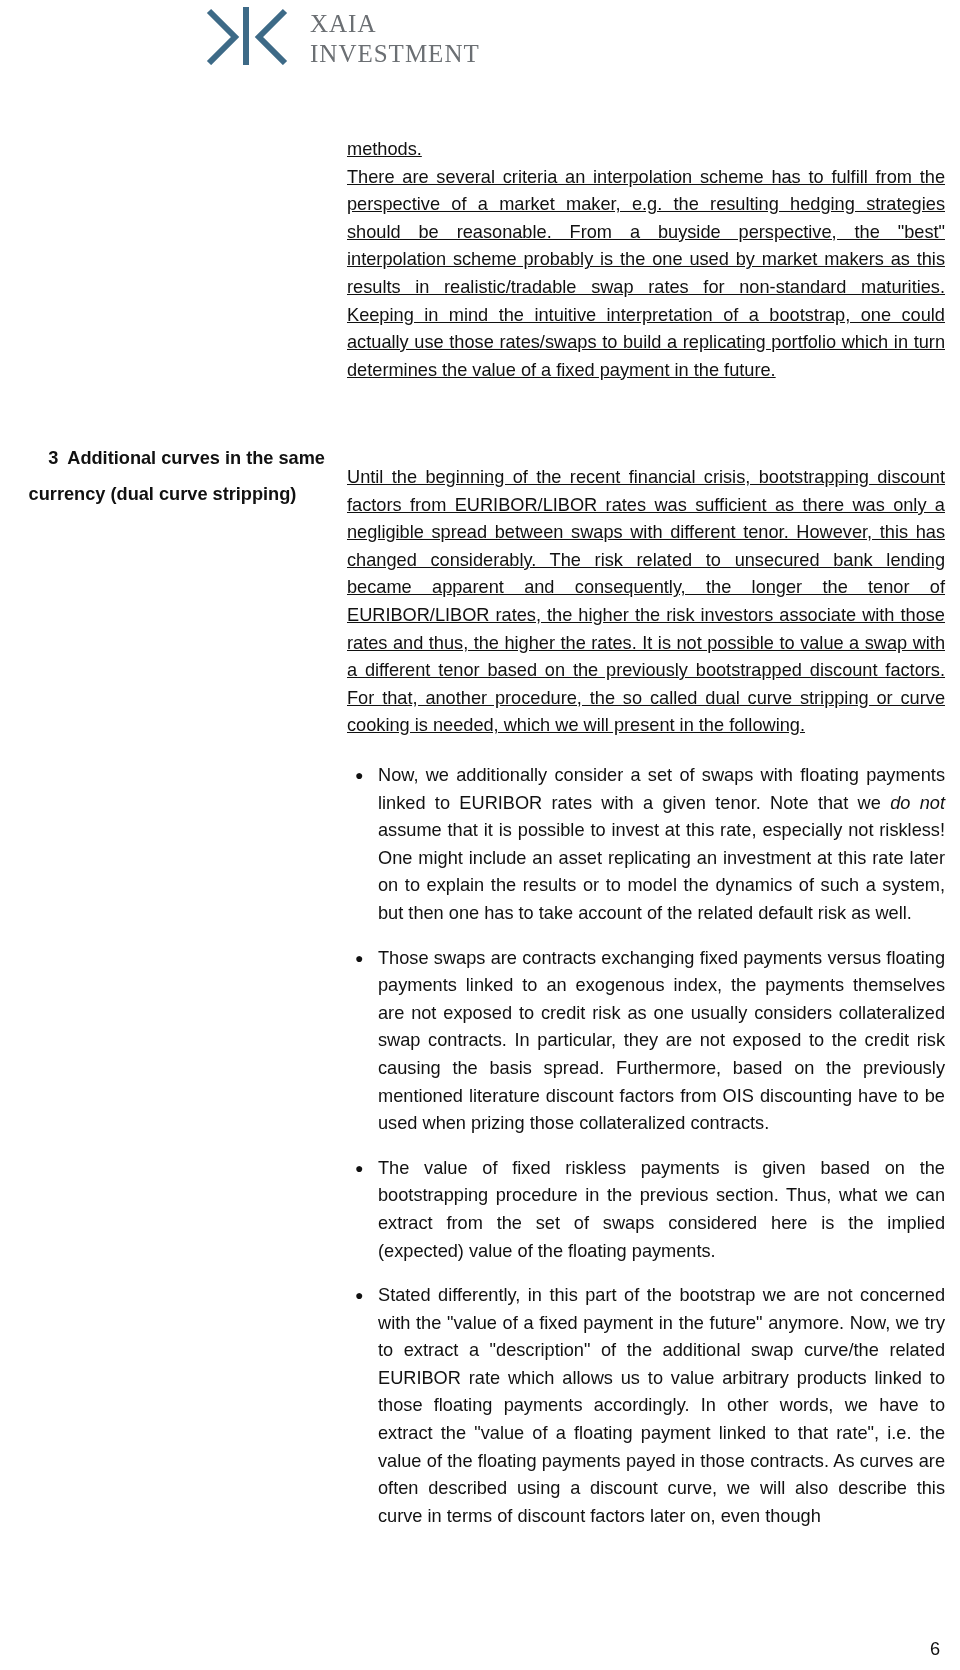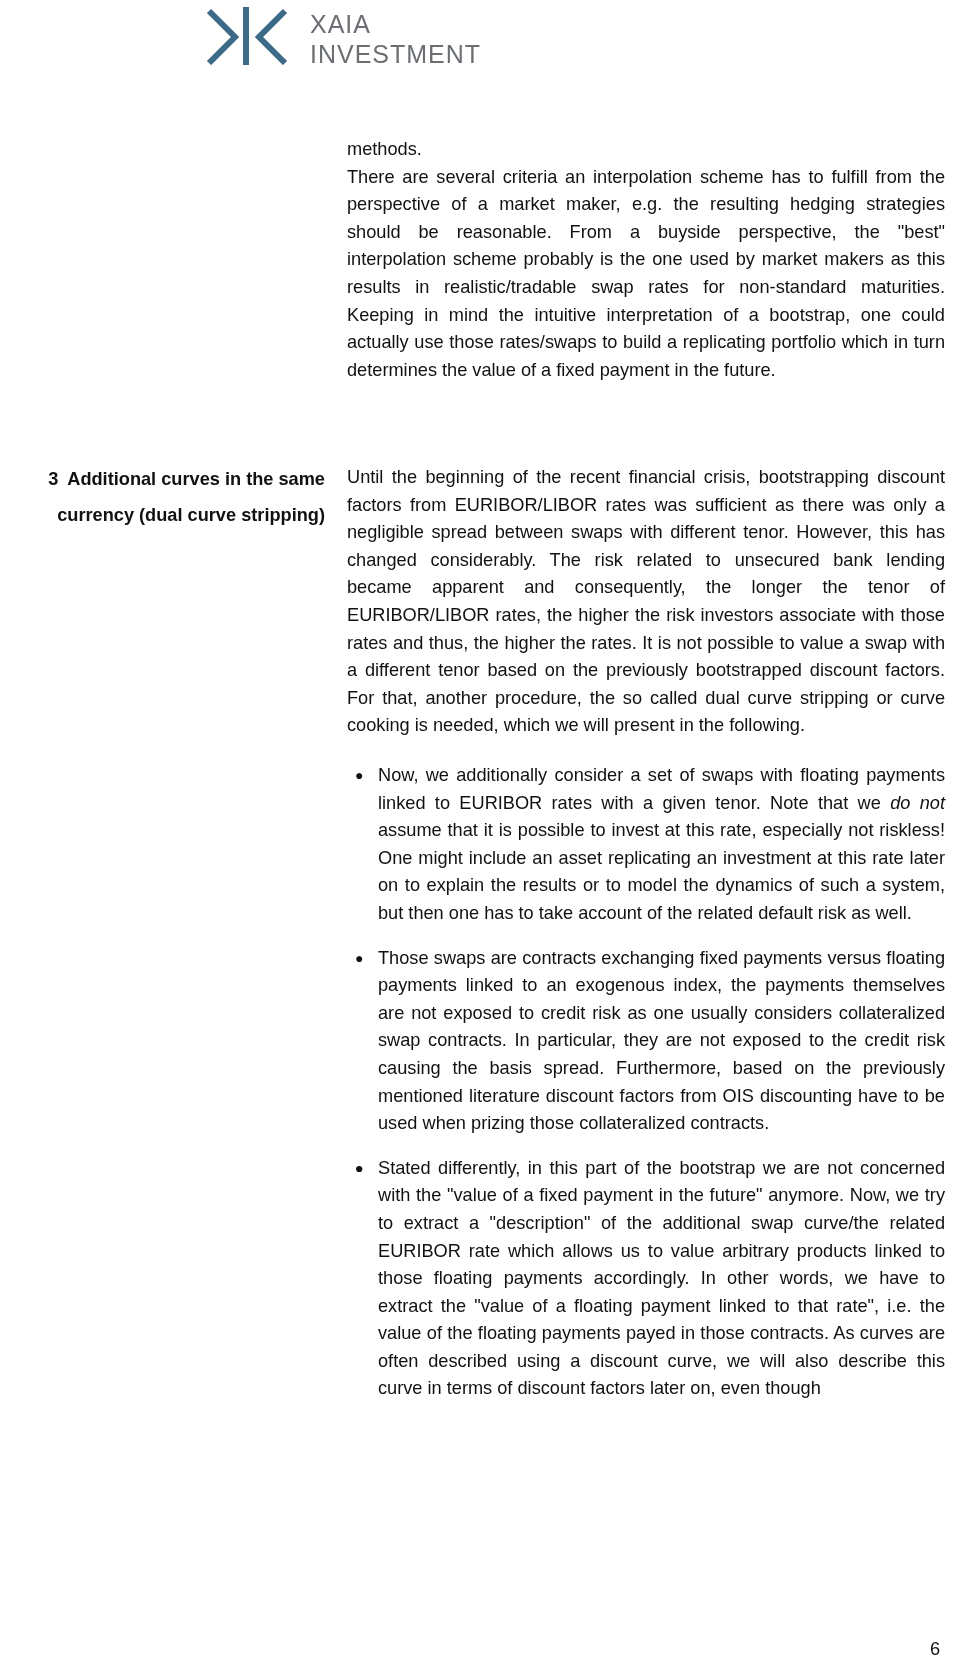--- a/index.html
+++ b/index.html
@@ -5,33 +5,33 @@
   html, body { margin: 0; padding: 0; background: #ffffff; }
   body {
     width: 960px; height: 1670px; position: relative; overflow: hidden;
     font-family: "Liberation Sans", "DejaVu Sans", sans-serif;
     color: #111111;
   }
   .logo { position: absolute; left: 205px; top: 5px; height: 60px; width: 320px; }
   .logo svg { position: absolute; left: 0; top: 0; }
   .logo-text {
     position: absolute; left: 105px; top: 4px;
-    font-family: Liberation Sans, sans-serif;
+    font-family: Liberation Serif, serif;
     font-size: 25px; line-height: 30px; color: #6b6f73; letter-spacing: 1px;
     font-weight: normal;
   }
   .col-main {
     position: absolute; left: 347px; width: 598px;
     font-size: 18.2px; line-height: 27.6px; text-align: justify;
   }
-  .col-main p { margin: 0; }
+  .col-main p { margin: 0; text-decoration: underline; }
   .p1 { top: 136px; }
   .p2 { top: 464px; }
   .section-head {
-    position: absolute; left: 0px; top: 465px; width: 325px;
+    position: absolute; left: 0px; top: 444px; width: 325px;
     font-weight: bold; font-size: 18.2px; line-height: 36px; text-align: right;
   }
   .section-head .num { margin-right: 9px; }
   .bullets {
     position: absolute; left: 347px; top: 762px; width: 598px;
     margin: 0; padding: 0; list-style: none;
     font-size: 18.2px; line-height: 27.6px; text-align: justify;
   }
   .bullets li { position: relative; padding-left: 31px; margin-bottom: 17px; }
   .bullets li .bullet {
@@ -60,38 +60,39 @@
 
 <div class="col-main p1">
   <p style="text-align:left">methods.</p>
   <p>There are several criteria an interpolation scheme has to fulfill from the perspective of a market maker, e.g. the resulting hedging strategies should be reasonable.  From a buyside perspective, the "best" interpolation scheme probably is the one used by market makers as this results in realistic/tradable swap rates for non-standard maturities. Keeping in mind the intuitive interpretation of a bootstrap, one could actually use those rates/swaps to build a replicating portfolio which in turn determines the value of a fixed payment in the future.</p>
 </div>
 
 <div class="section-head">
   <div style="line-height:28px;">
     <span class="num">3</span><span>Additional curves in the same</span>
   </div>
-  <div style="line-height:44px;">currency (dual curve stripping)</div>
+  <div style="line-height:44px;text-align:center;">currency (dual curve stripping)</div>
 </div>
 
 <div class="col-main p2">
   <p>Until the beginning of the recent financial crisis, bootstrapping discount factors from EURIBOR/LIBOR rates was sufficient as there was only a negligible spread between swaps with different tenor. However, this has changed considerably. The risk related to unsecured bank lending became apparent and consequently, the longer the tenor of EURIBOR/LIBOR rates, the higher the risk investors associate with those rates and thus, the higher the rates.  It is not possible to value a swap with a different tenor based on the previously bootstrapped discount factors. For that, another procedure, the so called dual curve stripping or curve cooking is needed, which we will present in the following.</p>
 </div>
 
 <ul class="bullets">
   <li>
     <span class="bullet">●</span>
     <span>Now, we additionally consider a set of swaps with floating payments linked to EURIBOR rates with a given tenor. Note that we </span><em>do not</em><span> assume that it is possible to invest at this rate, especially not riskless!  One might include an asset replicating an investment at this rate later on to explain the results or to model the dynamics of such a system, but then one has to take account of the related default risk as well.</span>
   </li>
   <li>
     <span class="bullet">●</span>
     <span>Those swaps are contracts exchanging fixed payments versus floating payments linked to an exogenous index, the payments themselves are not exposed to credit risk as one usually considers collateralized swap contracts.  In particular, they are not exposed to the credit risk causing the basis spread. Furthermore, based on the previously mentioned literature discount factors from OIS discounting have to be used when prizing those collateralized contracts.</span>
   </li>
   <li>
     <span class="bullet">●</span>
+    <span>The value of fixed riskless payments is given based on the bootstrapping procedure in the previous section.  Thus, what we can extract from the set of swaps considered here is the implied (expected) value of the floating payments.</span>
   </li>
   <li>
     <span class="bullet">●</span>
     <span>Stated differently, in this part of the bootstrap we are not concerned with the "value of a fixed payment in the future" anymore.  Now, we try to extract a "description" of the additional swap curve/the related EURIBOR rate which allows us to value arbitrary products linked to those floating payments accordingly.  In other words, we have to extract the "value of a floating payment linked to that rate", i.e. the value of the floating payments payed in those contracts.  As curves are often described using a discount curve, we will also describe this curve in terms of discount factors later on, even though</span>
   </li>
 </ul>
 
 <div class="page-num">6</div>
 
 </body></html>

